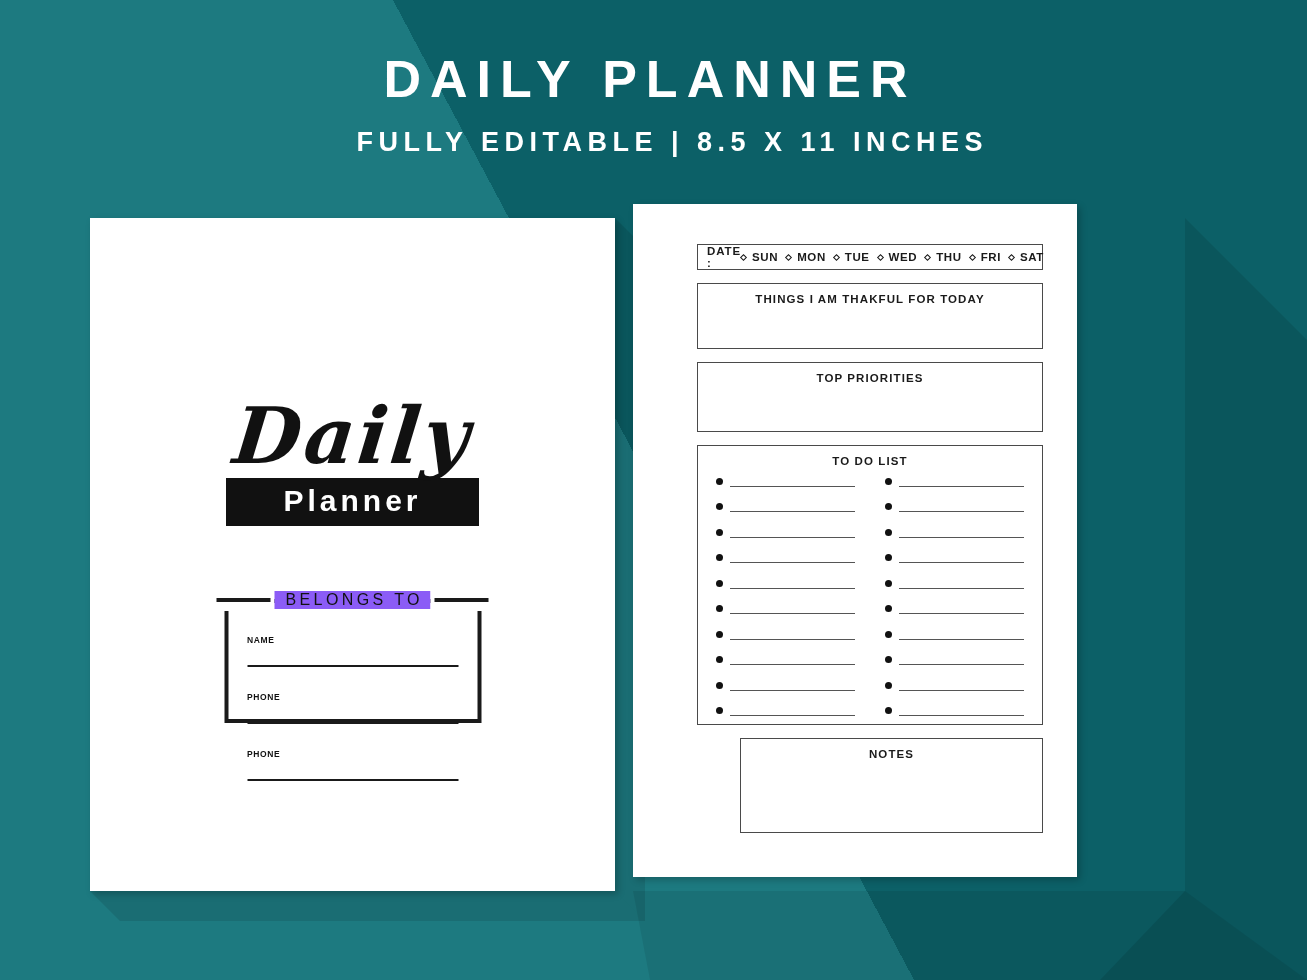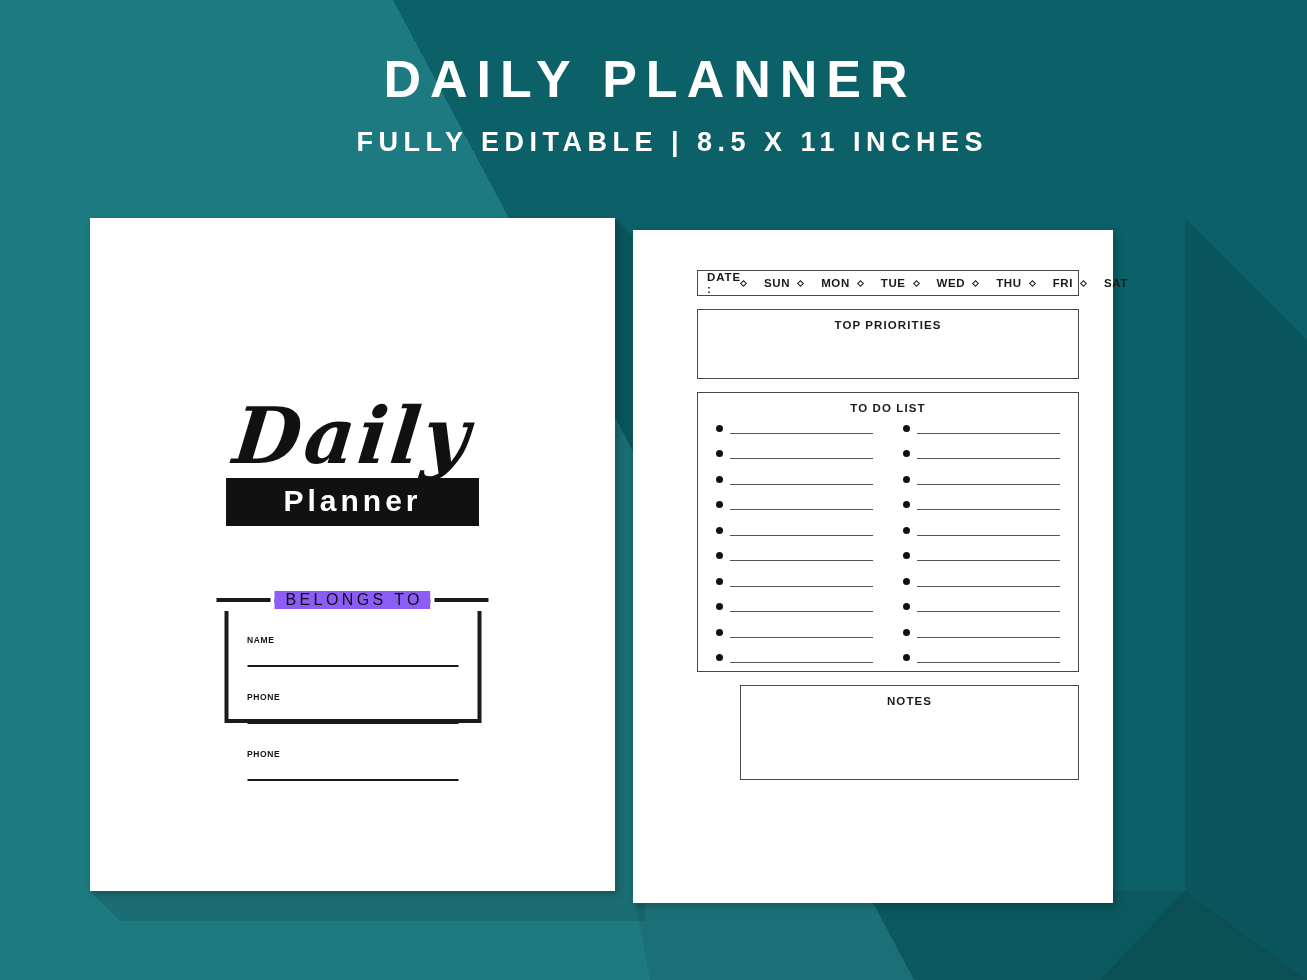--- a/index.html
+++ b/index.html
@@ -54,21 +54,21 @@
   .page {
     position: absolute;
     background: #ffffff;
     z-index: 4;
     box-shadow: 3px 3px 7px rgba(0,0,0,0.22);
   }
   #page-cover {
     left: 90px; top: 218px; width: 525px; height: 673px;
   }
   #page-interior {
-    left: 633px; top: 230px; width: 480px; height: 673px;
+    left: 633px; top: 204px; width: 444px; height: 673px;
   }
 
   
   #cover-inner {
     position: absolute;
     left: 0; right: 0; top: 0; bottom: 0;
   }
   #logo-block {
     position: absolute;
     left: 50%; transform: translateX(-50%);
@@ -195,21 +195,21 @@
   }
   #days {
     margin-left: auto;
     display: flex;
     align-items: center;
     gap: 8px;
   }
   .day {
     display: flex;
     align-items: center;
-    gap: 18px;
+    gap: 6px;
     font-size: 11.5px;
     font-weight: bold;
     letter-spacing: 0.6px;
     color: #1a1a1a;
   }
   .day-diamond {
     width: 5px; height: 5px;
     border: 1px solid #1a1a1a;
     transform: rotate(45deg);
   }
@@ -335,20 +335,23 @@
           <span class="day-diamond"></span>
           <span>FRI</span>
         </span>
         <span class="day">
           <span class="day-diamond"></span>
           <span>SAT</span>
         </span>
       </span>
     </div>
 
+    <div class="sec" id="sec-thankful">
+      <div class="sec-title">THINGS I AM THAKFUL FOR TODAY</div>
+    </div>
 
     <div class="sec" id="sec-priorities">
       <div class="sec-title">TOP PRIORITIES</div>
     </div>
 
     <div class="sec" id="sec-todo">
       <div class="sec-title">TO DO LIST</div>
       <div id="todo-grid">
         <div class="todo-col" id="todo-col-left">
             <div class="todo-row">

